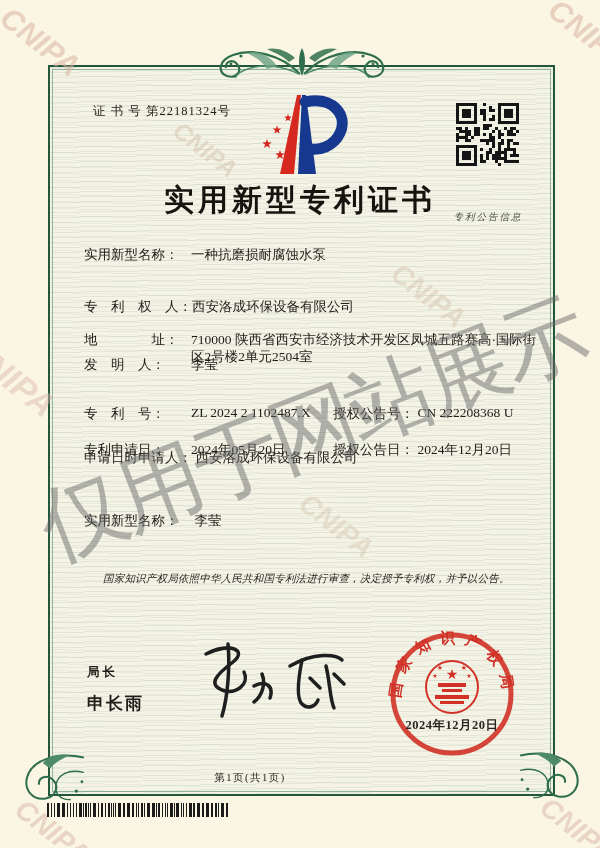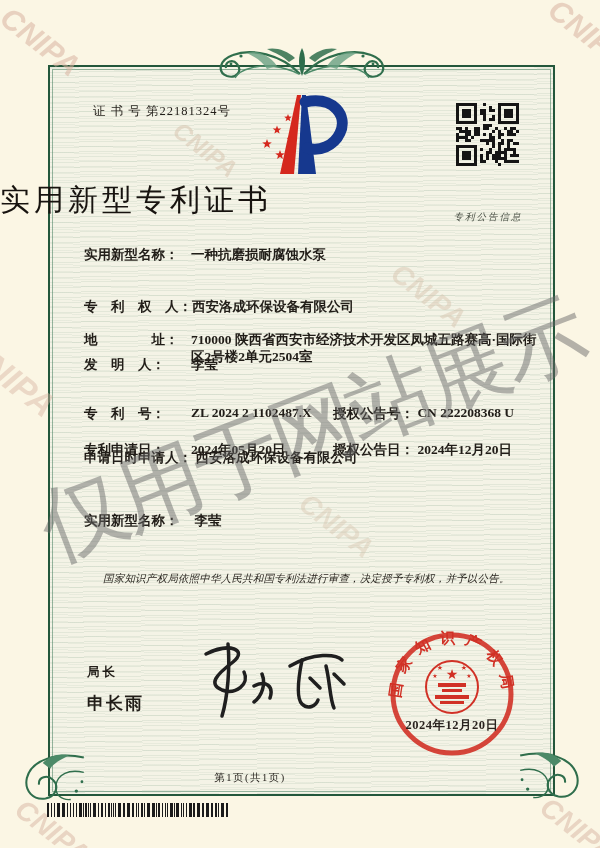--- a/index.html
+++ b/index.html
@@ -35,24 +35,24 @@
     font-size:86px;font-weight:400;color:rgba(103,103,103,0.48);
     font-family:"Liberation Serif","DejaVu Serif",serif;
     z-index:6;letter-spacing:-4px;
   }
   
   .cert-no{position:absolute;left:66px;top:103px;font-size:12.5px;letter-spacing:1px;z-index:2;margin-left:27px;}
   .logo{position:absolute;left:250px;top:92px;width:100px;height:86px;z-index:2;}
   .qr{position:absolute;left:456px;top:103px;width:63px;height:63px;z-index:2;}
   .qr-caption{position:absolute;left:438px;top:171px;width:100px;text-align:center;
     font-size:9.5px;font-style:italic;color:#474d42;letter-spacing:2px;z-index:2;margin-top:40px;}
-  .title{position:absolute;left:0;top:180px;width:600px;
-    font-size:30px;font-weight:400;letter-spacing:4px;color:#17130f;z-index:2;}
-  
-  .row{position:absolute;left:84px;width:470px;font-size:13.5px;z-index:2;font-weight:bold;}
+  .title{position:absolute;left:0;top:180px;width:600px;text-align:center;
+    font-size:30px;font-weight:700;letter-spacing:4px;color:#17130f;z-index:2;}
+  
+  .row{position:absolute;left:84px;width:470px;font-size:13.5px;z-index:2;}
   .row .lbl{display:inline-block;min-width:107px;vertical-align:top;}
   .row .val{display:inline-block;vertical-align:top;}
   .row .val-wrap{width:356px;line-height:17px;}
   .rcol{position:absolute;left:249px;top:0;white-space:nowrap;}
   
   .statement{position:absolute;left:79px;top:566px;width:460px;z-index:2;
     font-size:10.5px;font-style:italic;line-height:26.5px;letter-spacing:0.2px;color:#2a2620;}
   .statement .l1{text-indent:24px;white-space:nowrap;font-style:italic;}
   .statement .l2{white-space:nowrap;}
   

